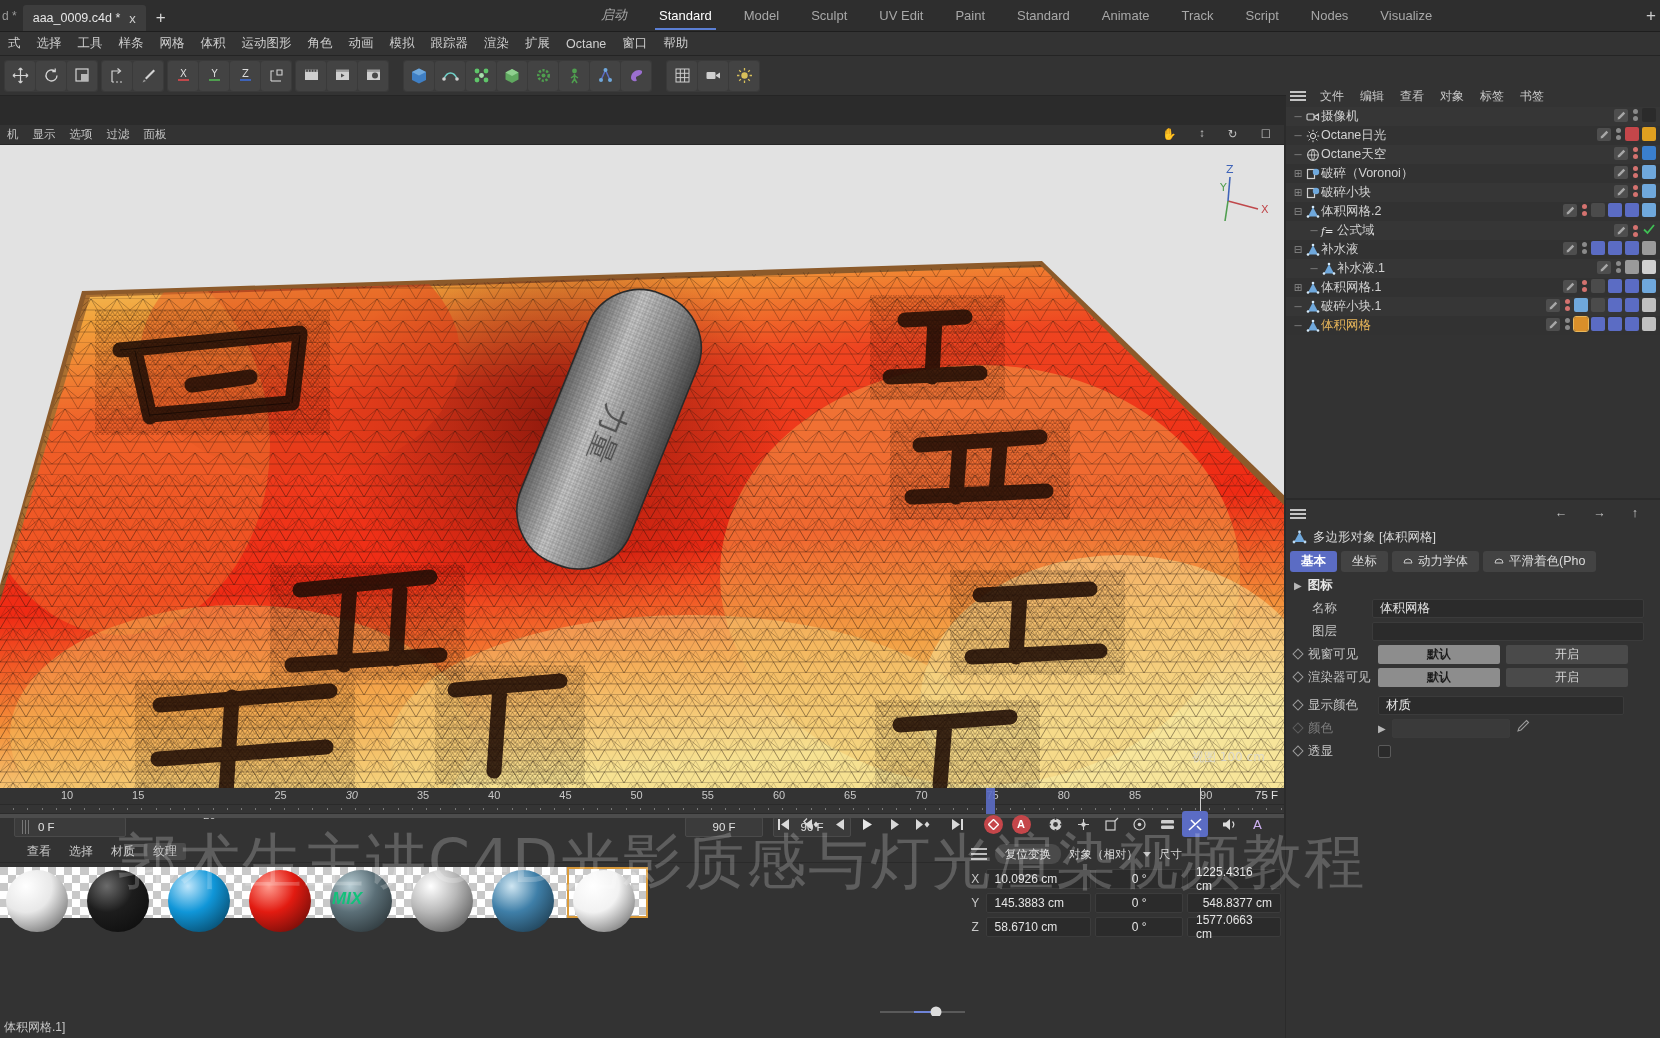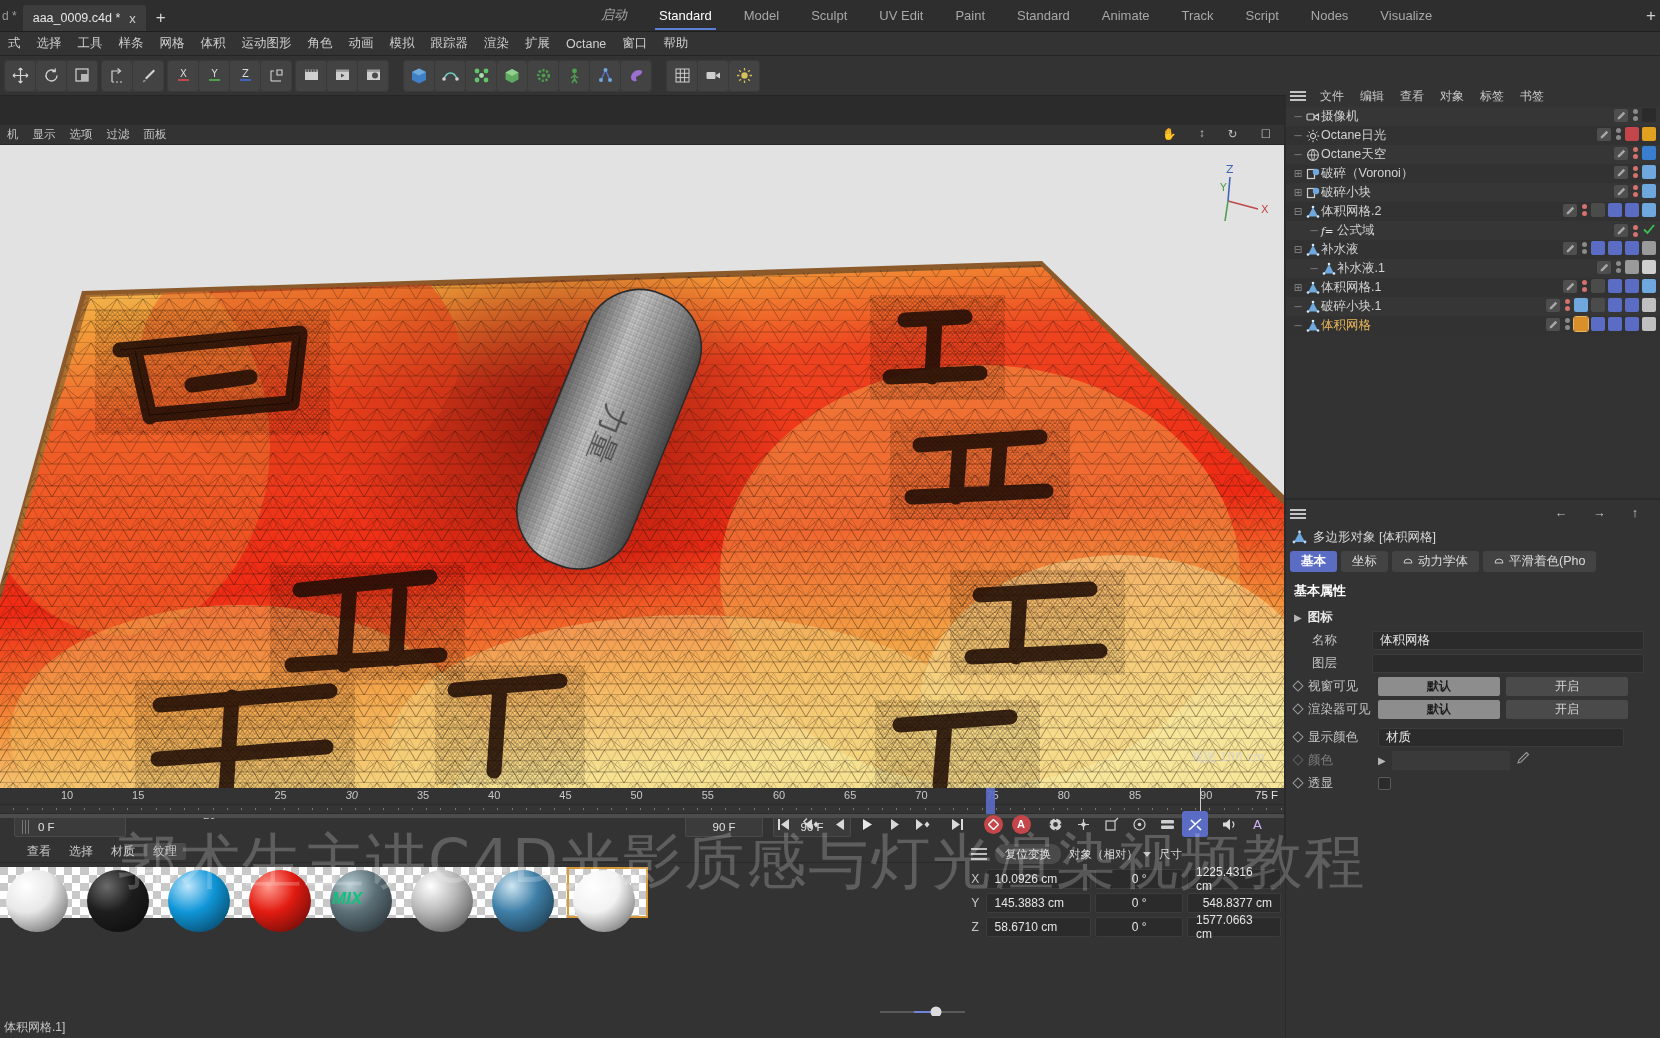--- a/index.html
+++ b/index.html
@@ -1192,21 +1192,20 @@
               </svg></span>
             <span>动力学体</span>
           </div>
           <div class="atab">
             <span><svg width="10" height="10" viewBox="0 0 10 10">
                 <path d="M1 8a4 4 0 0 1 8 0z" fill="none" stroke="#c9c9c9" stroke-width="1"></path>
               </svg></span>
             <span>平滑着色(Pho</span>
           </div>
         </div>
-      <div class="asect">基本属性</div>
 
       <div class="arow">
         <span class="chev">▶</span>
         <span class="alab" style="color:#e6e6e6;font-weight:bold">图标</span>
       </div>
 
       <div class="arow">
         <span class="alab w">名称</span>
         <span class="ain" style="width:272px">体积网格</span>
       </div>

